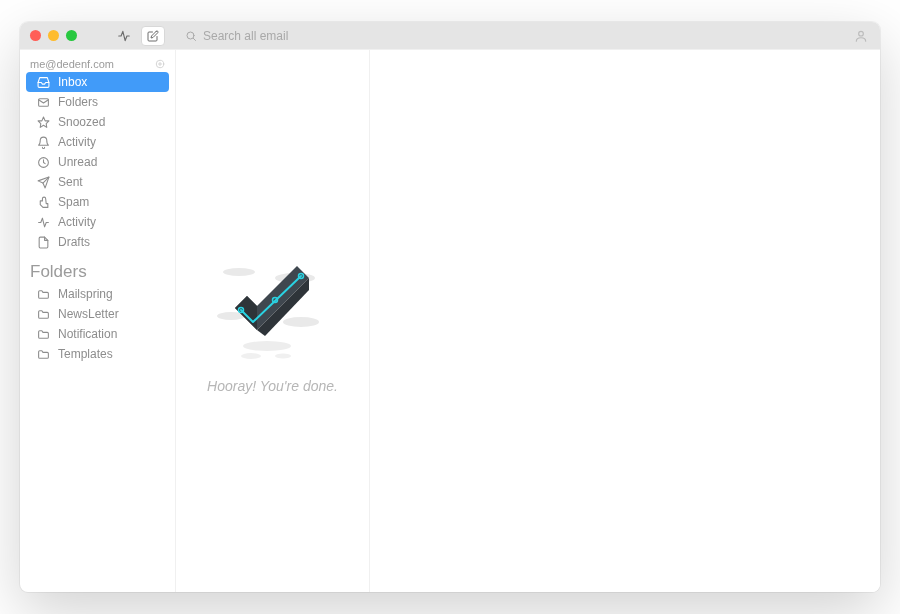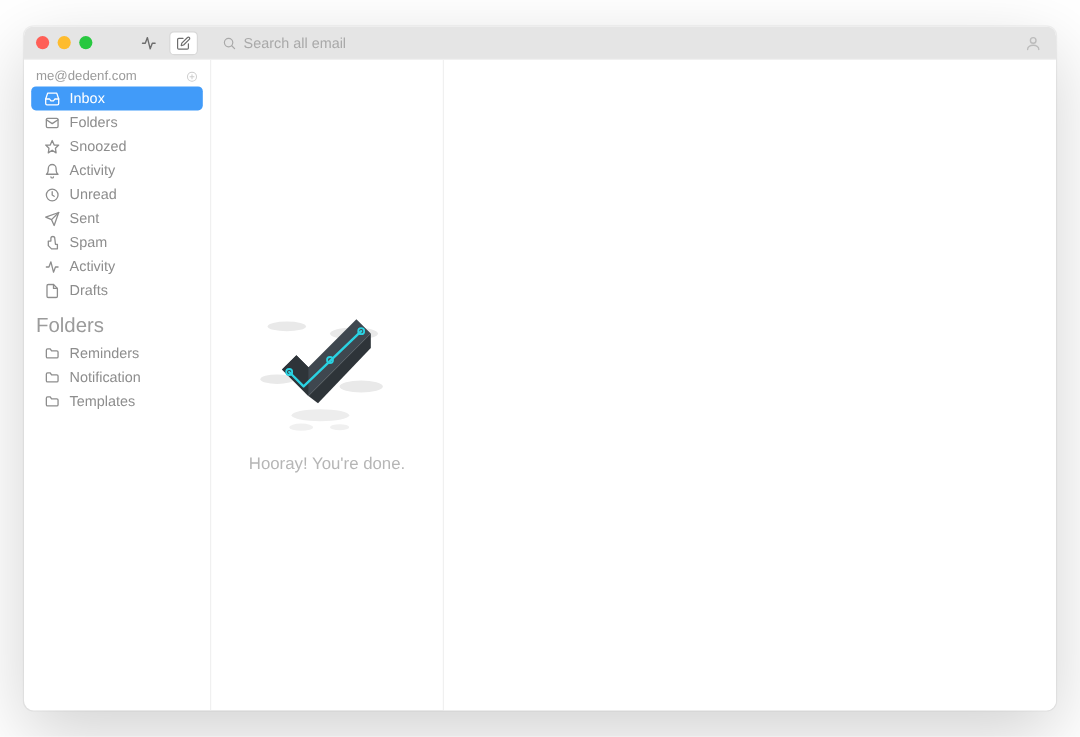--- a/index.html
+++ b/index.html
@@ -122,20 +122,21 @@
       display: flex;
       flex-direction: column;
       align-items: center;
       justify-content: flex-start;
       position: relative;
     }
     .empty-state {
       margin-top: 210px;
       text-align: center;
       color: #bcbcbc;
+      font-style: italic;
     }
     .empty-state .msg {
       margin-top: 18px;
       font-size: 14px;
       color: #b6b6b6;
     }
     .detail-pane { flex: 1; background: #fff; }
     svg { display: block; }
   </style>
 </head>
@@ -281,21 +282,29 @@
         </div>
 
       <div class="section-header">Folders</div>
       <div id="folder-list">
           <div class="folder-item">
             <span class="icon">
               <svg width="13" height="13" viewBox="0 0 24 24" fill="none" stroke="currentColor" stroke-width="2" stroke-linecap="round" stroke-linejoin="round">
                 <path d="M3 7a2 2 0 0 1 2-2h4l2 3h8a2 2 0 0 1 2 2v7a2 2 0 0 1-2 2H5a2 2 0 0 1-2-2z"></path>
               </svg>
             </span>
-            <span>Reminders</span>
+            <span>Mailspring</span>
+          </div>
+          <div class="folder-item">
+            <span class="icon">
+              <svg width="13" height="13" viewBox="0 0 24 24" fill="none" stroke="currentColor" stroke-width="2" stroke-linecap="round" stroke-linejoin="round">
+                <path d="M3 7a2 2 0 0 1 2-2h4l2 3h8a2 2 0 0 1 2 2v7a2 2 0 0 1-2 2H5a2 2 0 0 1-2-2z"></path>
+              </svg>
+            </span>
+            <span>NewsLetter</span>
           </div>
           <div class="folder-item">
             <span class="icon">
               <svg width="13" height="13" viewBox="0 0 24 24" fill="none" stroke="currentColor" stroke-width="2" stroke-linecap="round" stroke-linejoin="round">
                 <path d="M3 7a2 2 0 0 1 2-2h4l2 3h8a2 2 0 0 1 2 2v7a2 2 0 0 1-2 2H5a2 2 0 0 1-2-2z"></path>
               </svg>
             </span>
             <span>Notification</span>
           </div>
           <div class="folder-item">

